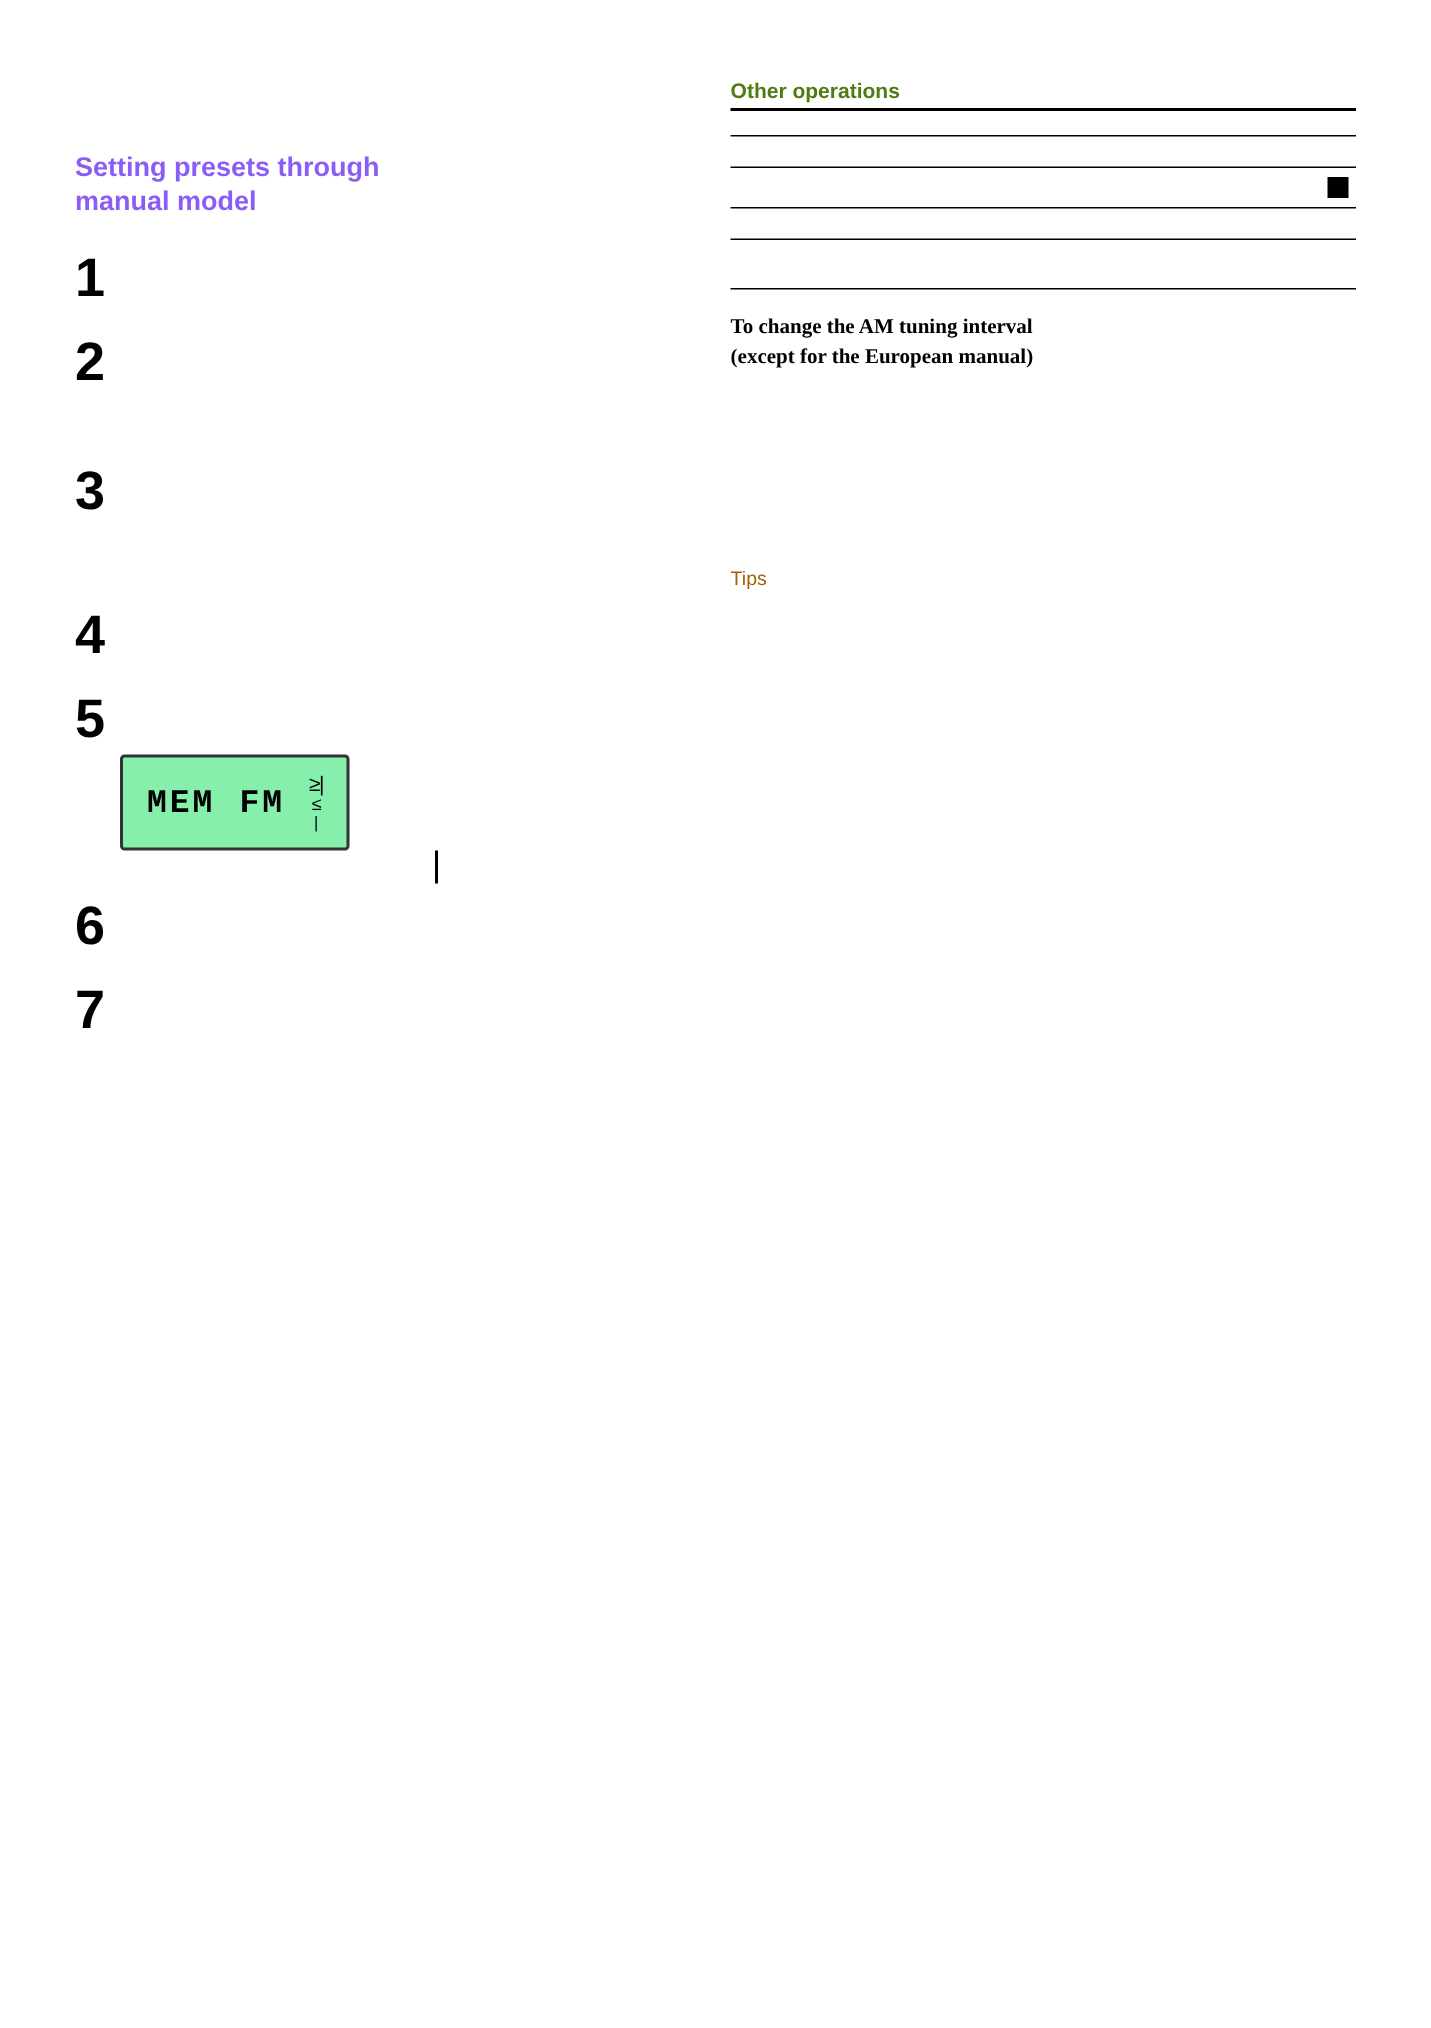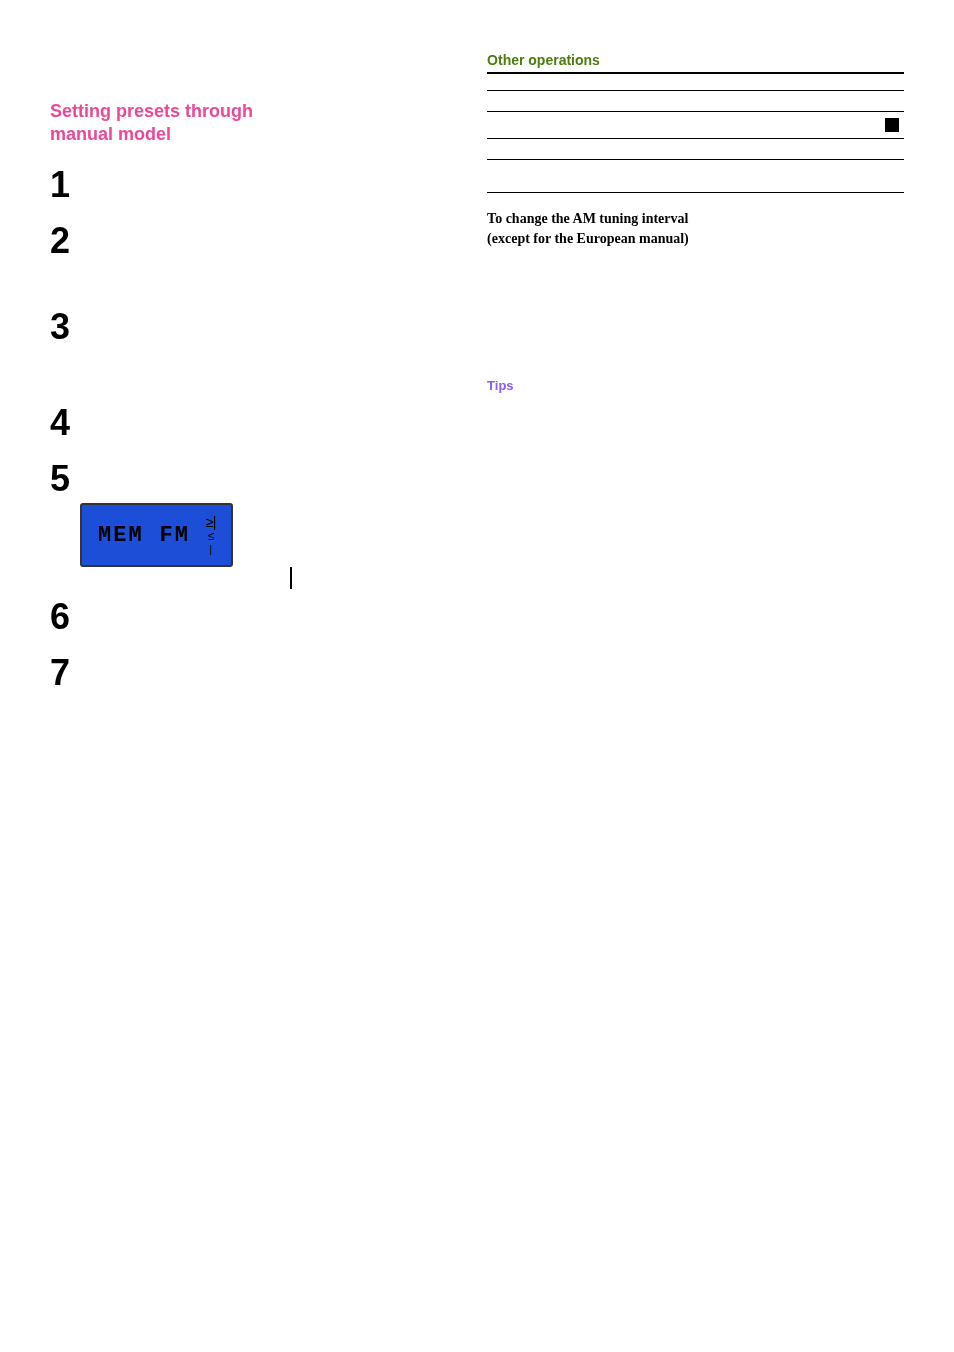--- a/index.html
+++ b/index.html
@@ -37,21 +37,21 @@
       width: 430px;
       padding-left: 10px;
       padding-top: 10px;
       border-left: none;
     }
 
     
     .section-heading {
       font-size: 18px;
       font-weight: 900;
-      color: #ec4899;
+      color: #8b5cf6;
       line-height: 1.3;
       margin-bottom: 20px;
     }
 
     
     .step-number {
       font-size: 36px;
       font-weight: 900;
       color: #000;
       margin-top: 20px;
@@ -113,22 +113,22 @@
     .label-note {
       font-size: 13px;
       font-weight: 900;
       color: #000;
       margin-top: 10px;
       margin-bottom: 4px;
     }
 
     .label-tips {
       font-size: 13px;
-      font-weight: 700;
-      color: #8b5cf6;
+      font-weight: 400;
+      color: #a16207;
       margin-top: 16px;
       margin-bottom: 4px;
     }
 
     
     .spacer-block {
       height: 8px;
     }
 
     
@@ -138,21 +138,21 @@
     }
 
     
     .lcd-box {
       border: 2px solid #333;
       border-radius: 3px;
       padding: 10px 16px;
       display: inline-flex;
       align-items: center;
       gap: 16px;
-      background: #1d4ed8;
+      background: #86efac;
       margin-bottom: 0;
     }
 
     .lcd-segment {
       font-size: 22px;
       font-weight: bold;
       color: #000;
       font-family: 'Courier New', monospace;
       letter-spacing: 2px;
     }

